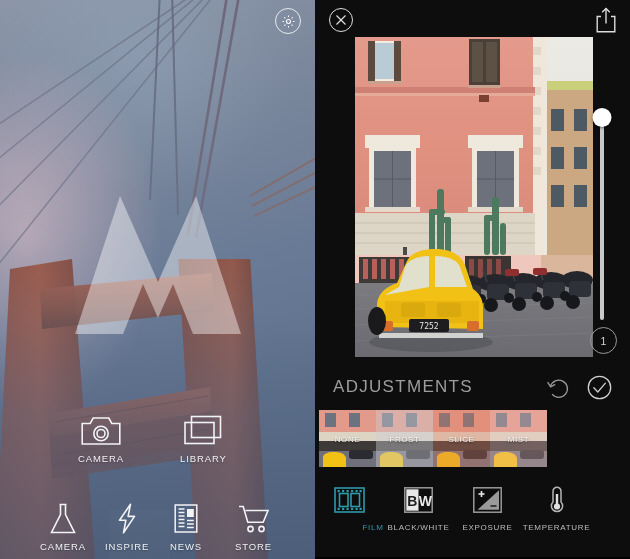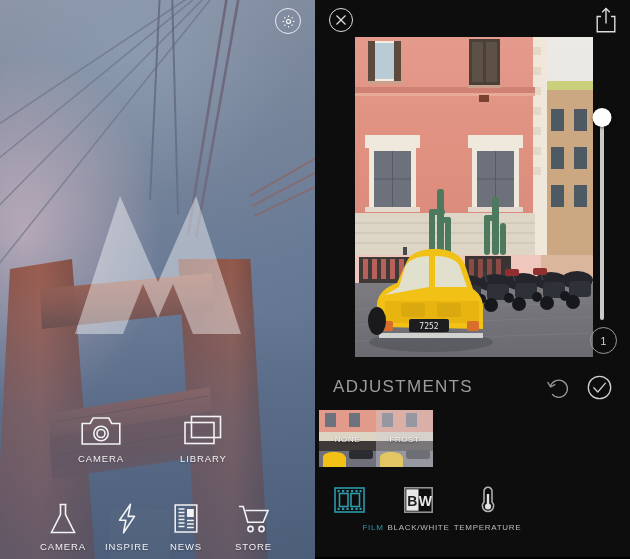--- a/index.html
+++ b/index.html
@@ -610,21 +610,55 @@
             <rect y="31" width="57" height="10" fill="#3e3a38"></rect>
             <rect y="41" width="57" height="16" fill="#70707a"></rect>
             <path d="M4 57 L4 47 C4 44 9 42 15 42 C22 42 26 44 27 48 L27 57 Z" fill="#f2c115"></path>
             <rect x="30" y="40" width="24" height="9" rx="3" fill="#2a2c31"></rect>
           </svg>
         </span>
         <span class="ft-tint" style="background:rgba(205,205,210,0.42)"></span>
         <span class="ft-label">FROST</span>
       </div>
 
-
+      <div class="filter-thumb">
+        <span class="ft-img">
+          <svg viewBox="0 0 57 57" preserveAspectRatio="none">
+            <rect width="57" height="57" fill="#e09083"></rect>
+            <rect y="0" width="57" height="22" fill="#e29a8b"></rect>
+            <rect x="6" y="3" width="11" height="14" fill="#6d737e"></rect>
+            <rect x="30" y="3" width="11" height="14" fill="#6d737e"></rect>
+            <rect y="22" width="57" height="9" fill="#ddd4c4"></rect>
+            <rect y="31" width="57" height="10" fill="#3e3a38"></rect>
+            <rect y="41" width="57" height="16" fill="#70707a"></rect>
+            <path d="M4 57 L4 47 C4 44 9 42 15 42 C22 42 26 44 27 48 L27 57 Z" fill="#f2c115"></path>
+            <rect x="30" y="40" width="24" height="9" rx="3" fill="#2a2c31"></rect>
+          </svg>
+        </span>
+        <span class="ft-tint" style="background:rgba(225,120,90,0.30)"></span>
+        <span class="ft-label">SLICE</span>
+      </div>
+
+      <div class="filter-thumb">
+        <span class="ft-img">
+          <svg viewBox="0 0 57 57" preserveAspectRatio="none">
+            <rect width="57" height="57" fill="#e09083"></rect>
+            <rect y="0" width="57" height="22" fill="#e29a8b"></rect>
+            <rect x="6" y="3" width="11" height="14" fill="#6d737e"></rect>
+            <rect x="30" y="3" width="11" height="14" fill="#6d737e"></rect>
+            <rect y="22" width="57" height="9" fill="#ddd4c4"></rect>
+            <rect y="31" width="57" height="10" fill="#3e3a38"></rect>
+            <rect y="41" width="57" height="16" fill="#70707a"></rect>
+            <path d="M4 57 L4 47 C4 44 9 42 15 42 C22 42 26 44 27 48 L27 57 Z" fill="#f2c115"></path>
+            <rect x="30" y="40" width="24" height="9" rx="3" fill="#2a2c31"></rect>
+          </svg>
+        </span>
+        <span class="ft-tint" style="background:rgba(240,190,185,0.30)"></span>
+        <span class="ft-label">MIST</span>
+      </div>
 
 
     </div>
 
     <div class="tools">
       <div class="tool active">
         <span class="t-ico">
           <svg width="31" height="26" viewBox="0 0 31 26">
             <rect x="1" y="1" width="29" height="24" fill="none" stroke="#2e9aab" stroke-width="1.6"></rect>
             <rect x="5.5" y="6.5" width="8.5" height="13" fill="none" stroke="#2e9aab" stroke-width="1.6"></rect>
@@ -653,20 +687,34 @@
           <svg width="29" height="26" viewBox="0 0 29 26">
             <rect x="0.8" y="0.8" width="27.4" height="24.4" fill="none" stroke="#9a9a9a" stroke-width="1.5"></rect>
             <rect x="2.3" y="2.3" width="12.2" height="21.4" fill="#e8e8e8"></rect>
             <text x="8.4" y="19" font-size="14" font-weight="bold" fill="#1d1d1d" text-anchor="middle" font-family="Liberation Sans, sans-serif">B</text>
             <text x="21.3" y="19" font-size="14" font-weight="bold" fill="#e8e8e8" text-anchor="middle" font-family="Liberation Sans, sans-serif">W</text>
           </svg>
         </span>
         <span class="t-label">BLACK/WHITE</span>
       </div>
 
+      <div class="tool">
+        <span class="t-ico">
+          <svg width="29" height="26" viewBox="0 0 29 26">
+            <rect x="0.8" y="0.8" width="27.4" height="24.4" fill="none" stroke="#9a9a9a" stroke-width="1.5"></rect>
+            <polygon points="26,3.2 26,22.8 4.5,22.8" fill="#9a9a9a"></polygon>
+            <g stroke="#e0e0e0" stroke-width="1.7">
+              <line x1="5.5" y1="7" x2="11.5" y2="7"></line>
+              <line x1="8.5" y1="4" x2="8.5" y2="10"></line>
+            </g>
+            <line x1="17.5" y1="19" x2="23.5" y2="19" stroke="#2a2a2a" stroke-width="1.7"></line>
+          </svg>
+        </span>
+        <span class="t-label">EXPOSURE</span>
+      </div>
 
 
       <div class="tool">
         <span class="t-ico">
           <svg width="16" height="28" viewBox="0 0 16 28">
             <path d="M8 1.2 A4 4 0 0 1 12 5.2 V16 A5.6 5.6 0 1 1 4 16 V5.2 A4 4 0 0 1 8 1.2 Z" fill="none" stroke="#b5b5b5" stroke-width="1.5"></path>
             <circle cx="8" cy="20.5" r="3.1" fill="#e0e0e0"></circle>
             <rect x="6.8" y="8" width="2.4" height="10" fill="#e0e0e0"></rect>
           </svg>
         </span>

